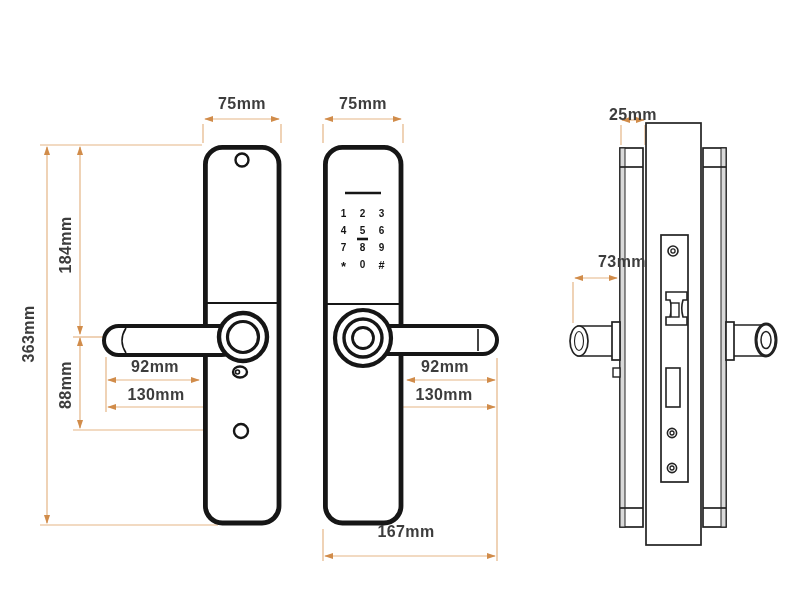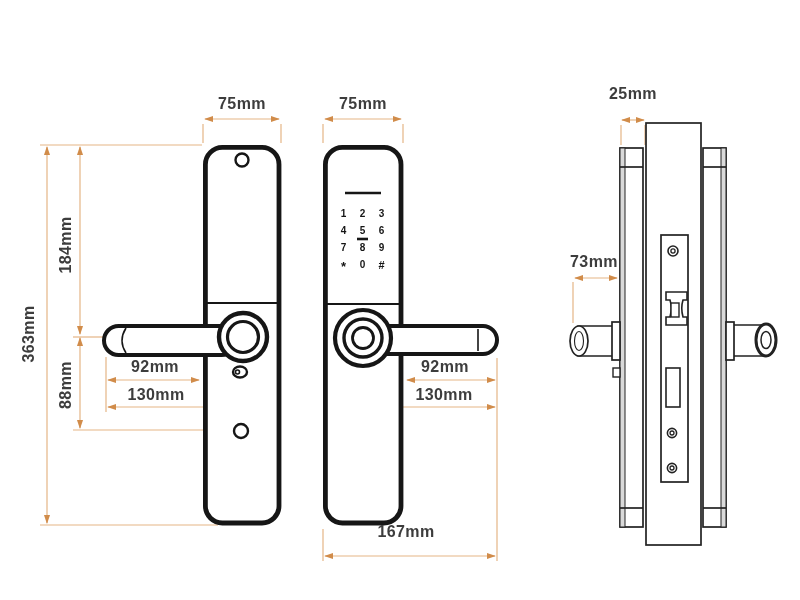--- a/index.html
+++ b/index.html
@@ -147,22 +147,22 @@
     <span>7</span>
     <span>8</span>
     <span>9</span>
     <span>*</span>
     <span>0</span>
     <span>#</span>
   </div>
 
   <span class="dim-label" style="left:242px;top:104px">75mm</span>
   <span class="dim-label" style="left:363px;top:104px">75mm</span>
-  <span class="dim-label" style="left:633px;top:94px">25mm</span>
-  <span class="dim-label" style="left:594px;top:262px">73mm</span>
+  <span class="dim-label" style="left:633px;top:115px">25mm</span>
+  <span class="dim-label" style="left:622px;top:262px">73mm</span>
   <span class="dim-label rot" style="left:29px;top:334px">363mm</span>
   <span class="dim-label rot" style="left:66px;top:245px">184mm</span>
   <span class="dim-label rot" style="left:66px;top:385px">88mm</span>
   <span class="dim-label" style="left:155px;top:367px">92mm</span>
   <span class="dim-label" style="left:156px;top:395px">130mm</span>
   <span class="dim-label" style="left:445px;top:367px">92mm</span>
   <span class="dim-label" style="left:444px;top:395px">130mm</span>
   <span class="dim-label" style="left:406px;top:532px">167mm</span>
 
 </div>

